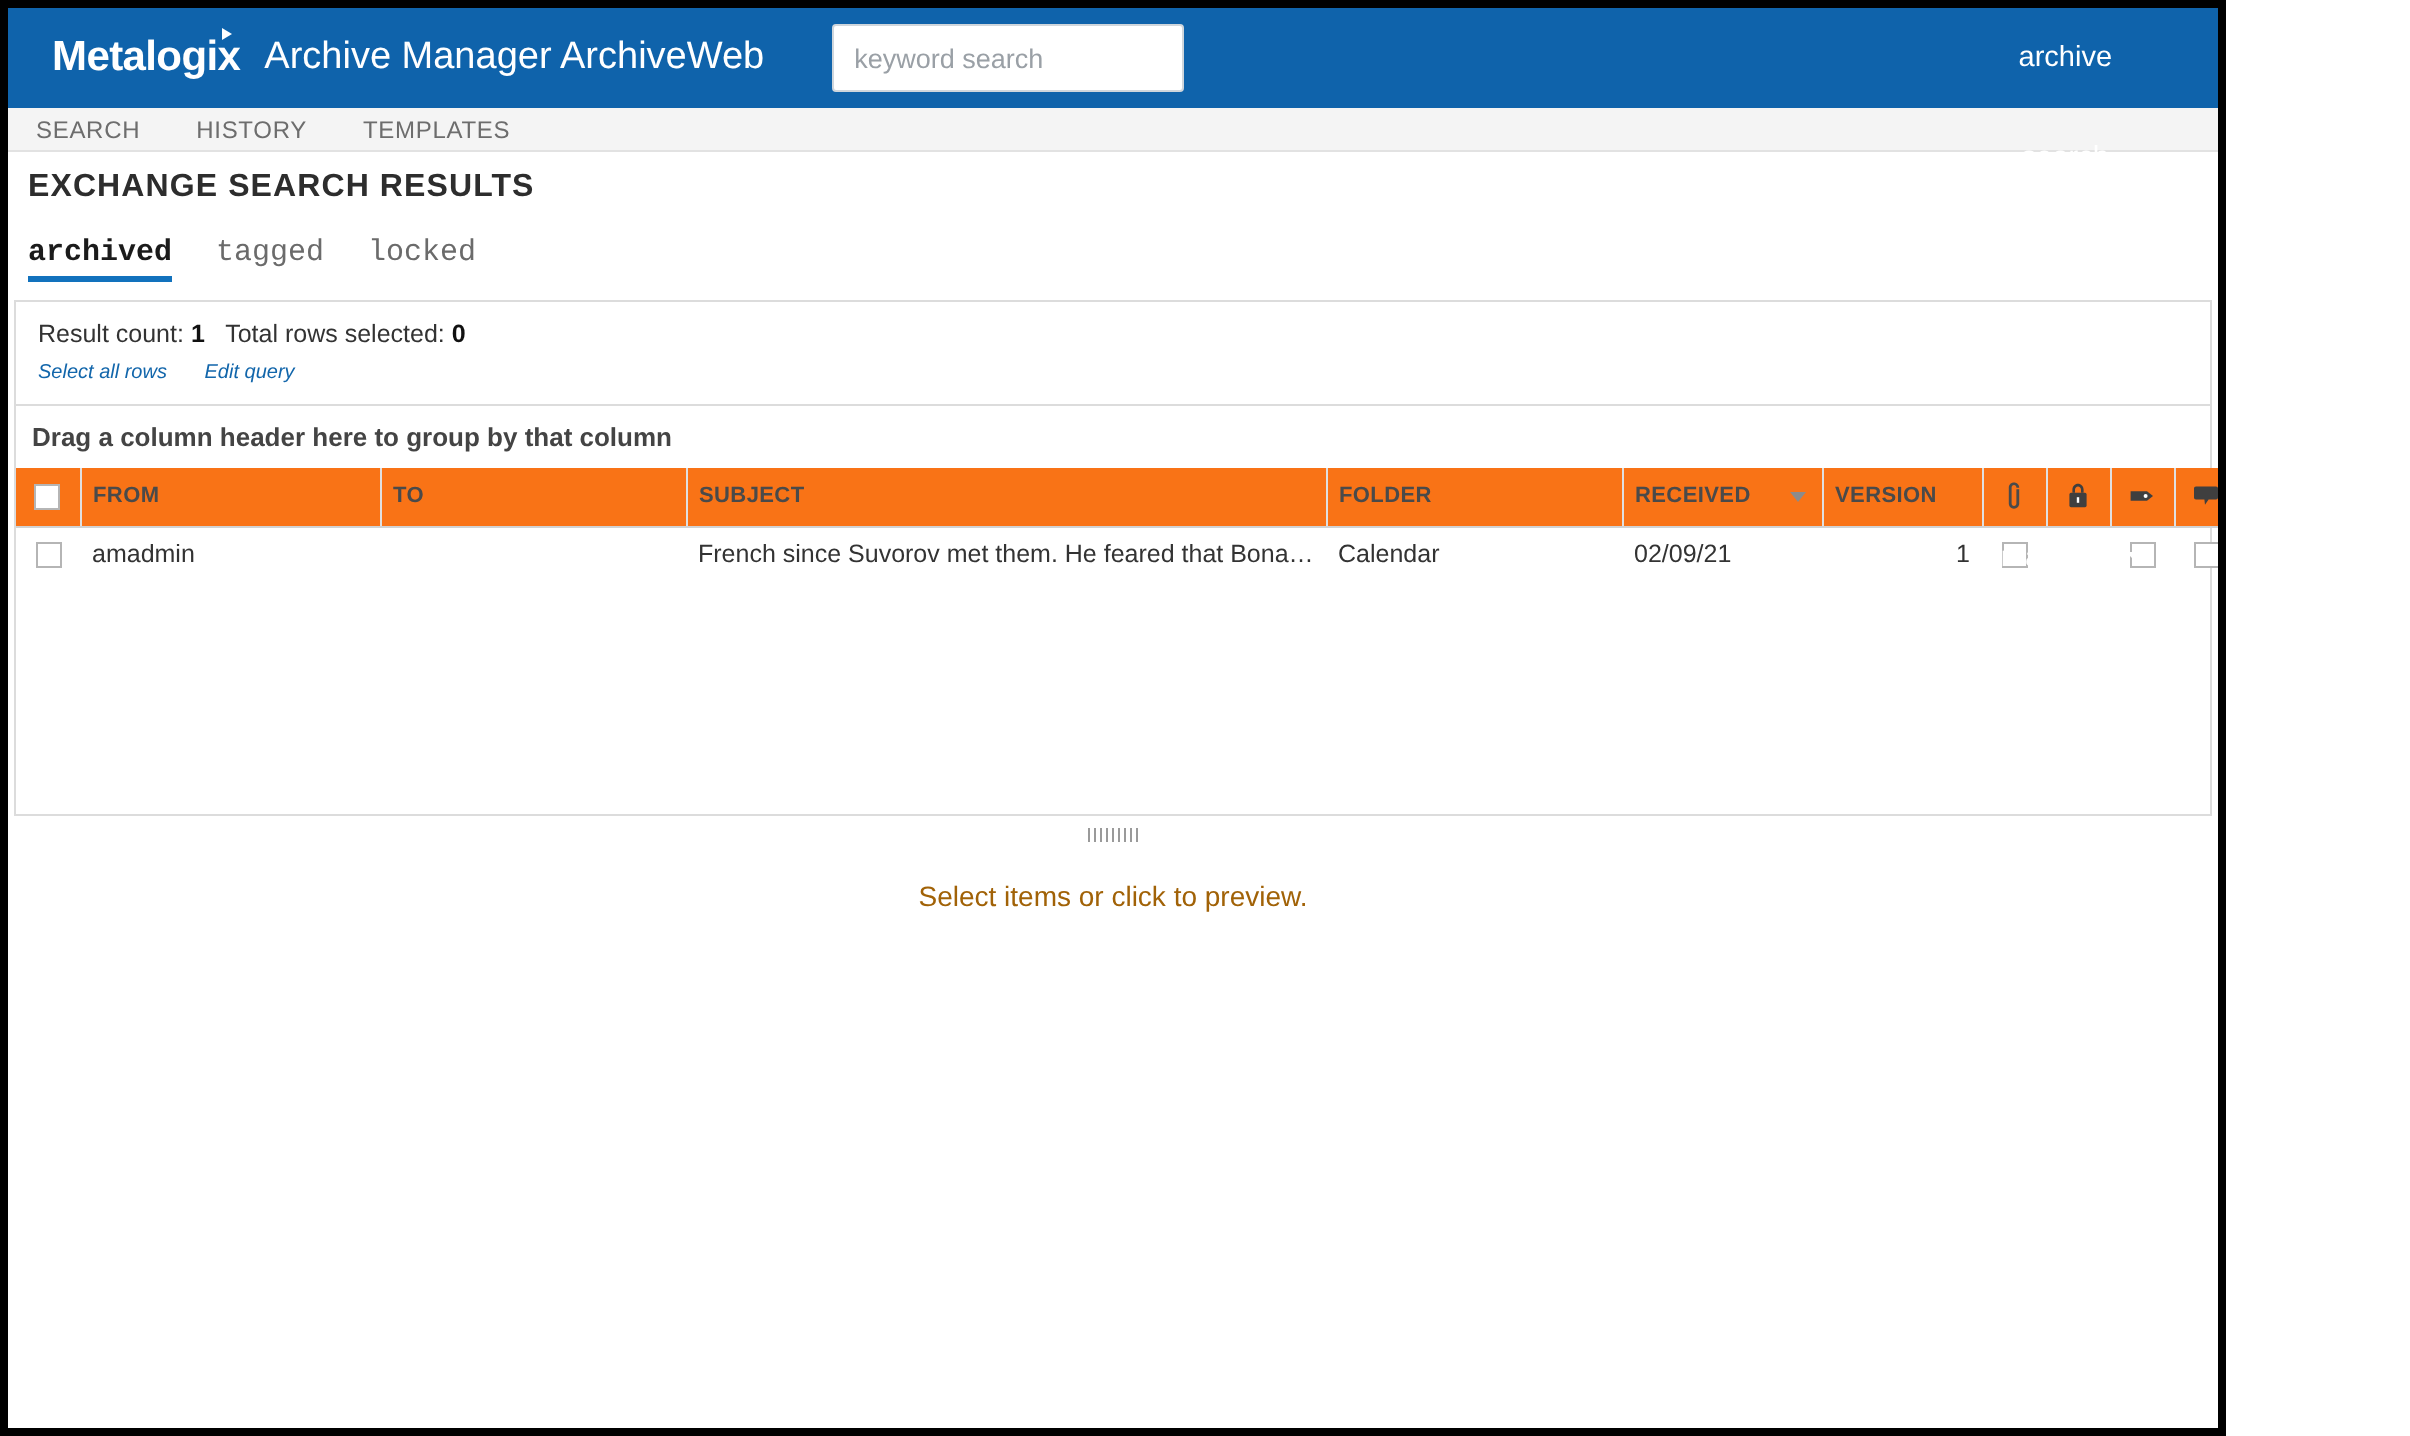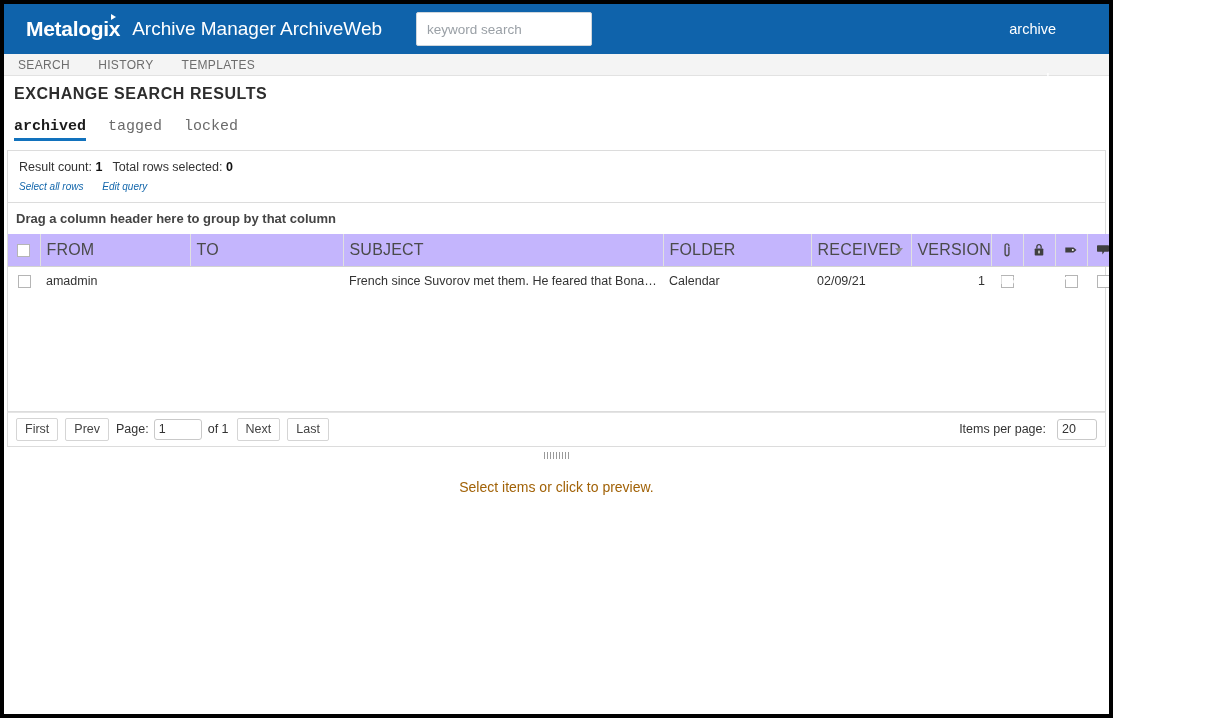--- a/index.html
+++ b/index.html
@@ -190,29 +190,29 @@
     margin: 0 3px;
     border: 1px solid #dcdcdc;
     border-top: none;
   }
   table.gridtable {
     width: 100%;
     border-collapse: collapse;
     table-layout: fixed;
   }
   table.gridtable th {
-    font-weight: normal;
-    font-size: 16px;
+    font-weight: bold;
+    font-size: 11px;
     color: #4a4a4a;
     text-align: left;
     padding: 7px 6px;
     height: 29px;
     border-right: 1px solid #e0e0e0;
     border-bottom: 1px solid #d2d2d2;
-    background: #c4b5fd;
+    background: #f97316;
     vertical-align: middle;
     letter-spacing: 0.2px;
     position: relative;
     white-space: nowrap;
     overflow: hidden;
   }
   table.gridtable th:last-child { border-right: none; }
   table.gridtable td {
     font-size: 12.5px;
     color: #333;
@@ -474,33 +474,20 @@
           <td class="iconcell">
             <span class="cb"></span>
           </td>
           <td></td>
         </tr>
       </tbody>
     </table>
     <div class="gridbody-spacer"></div>
   </div>
 
-  <div class="pager">
-    <button class="pbtn">First</button>
-    <button class="pbtn">Prev</button>
-    <span class="plabel">Page:</span>
-    <input class="pinput" type="text" value="1" style="">
-    <span class="plabel" style="margin:0 8px 0 6px">of 1</span>
-    <button class="pbtn">Next</button>
-    <button class="pbtn">Last</button>
-    <div class="pager-right">
-      <span class="plabel">Items per page:</span>
-      <input class="ipp-input" type="text" value="20" style="">
-    </div>
-  </div>
 
   <div class="splitwrap">
     <div class="splitter"></div>
   </div>
   <div class="preview">
     <span>Select items or click to preview.</span>
   </div>
 
 </div>
 

